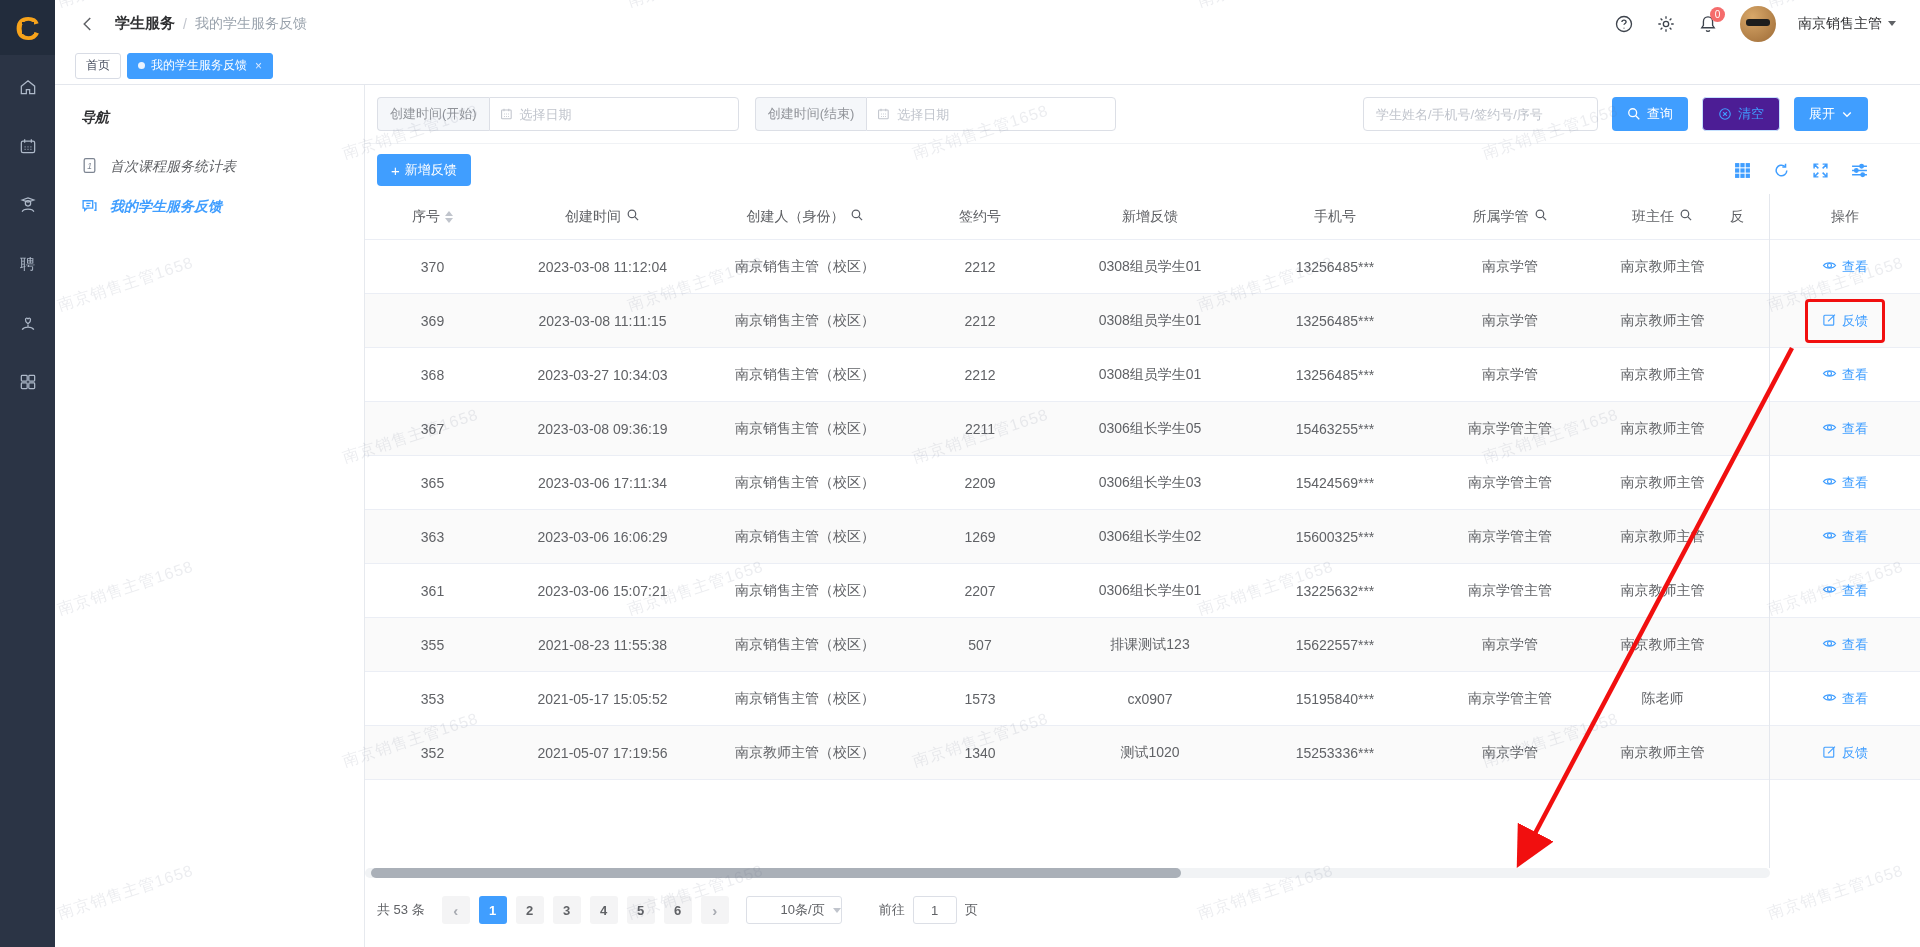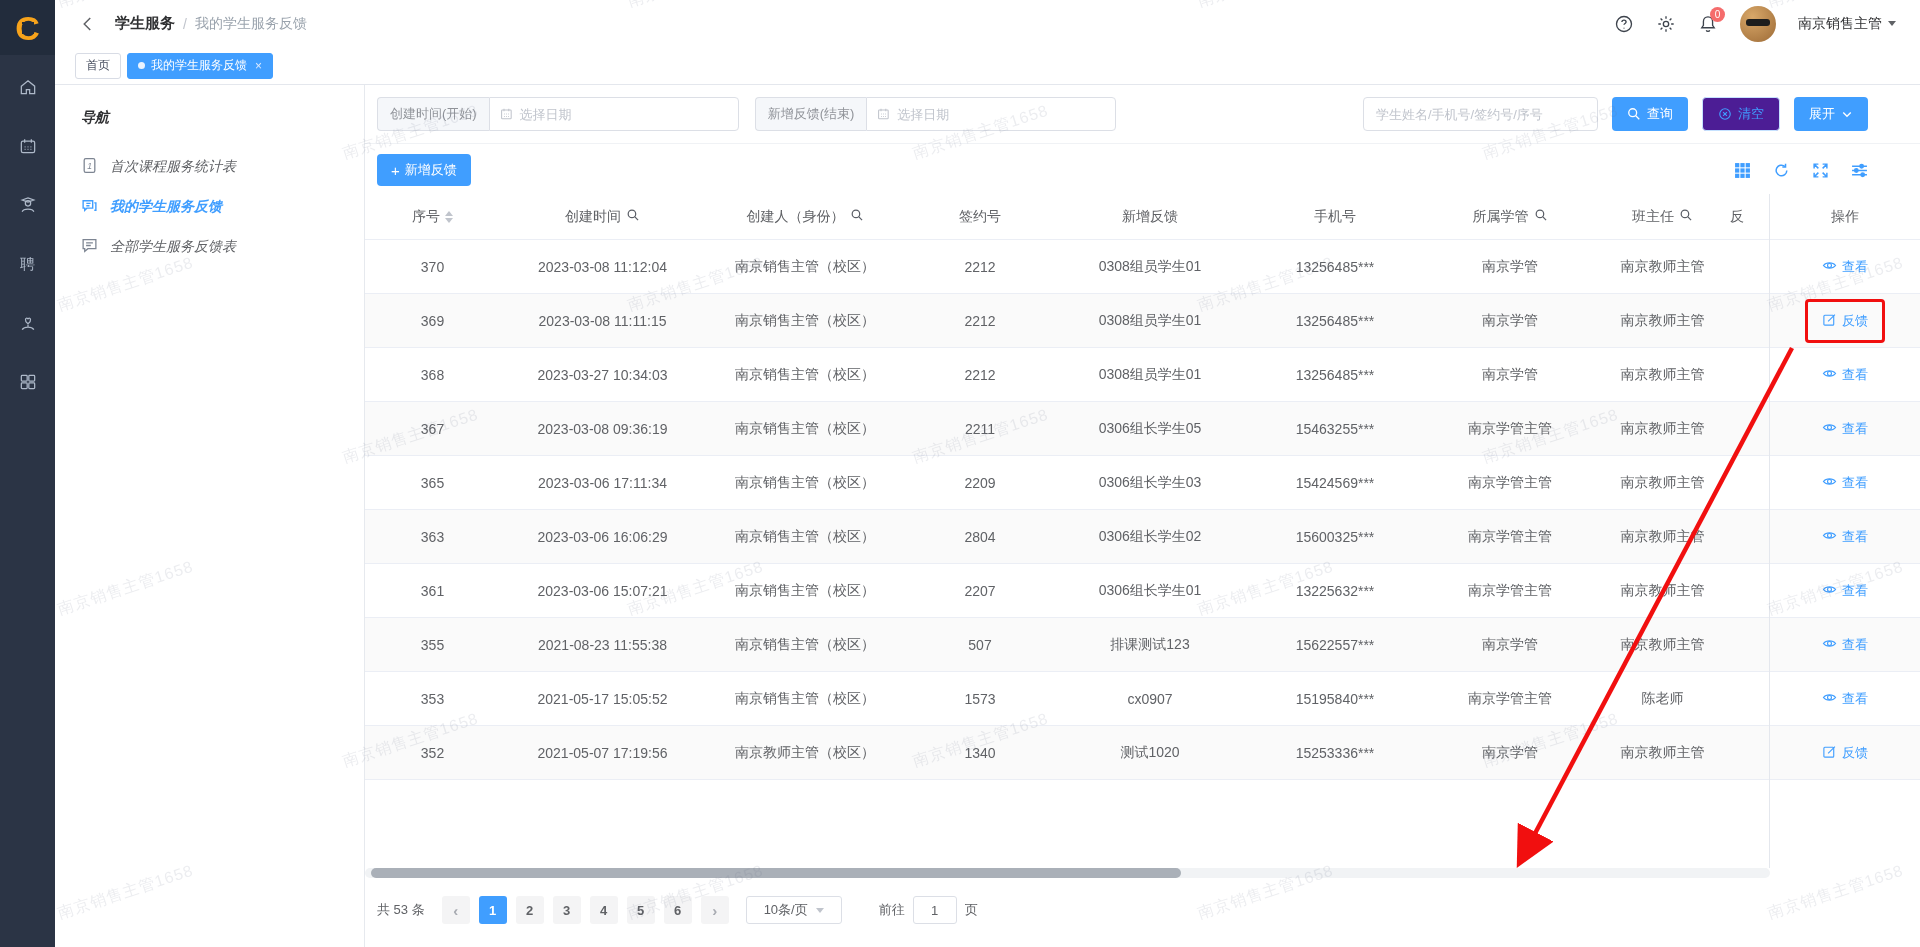--- a/index.html
+++ b/index.html
@@ -98,21 +98,21 @@
   .hscroll .thumb { position:absolute; left:6px; top:0; width:810px; height:10px; background:#aab0b8; border-radius:5px; cursor:grab; }
 
   
   .pager { display:flex; align-items:center; margin:18px 0 0 12px; font-size:13px; color:#606266; gap:9px; }
   .pg-total { margin-right:8px; }
   .pg-btn { min-width:28px; height:28px; background:#f4f4f5; border-radius:3px; display:flex; align-items:center;
     justify-content:center; font-size:13px; font-weight:bold; color:#606266; cursor:pointer; }
   .pg-btn.nav { color:#a8abb2; font-size:15px; }
   .pg-btn.active { background:#409eff; color:#fff; }
   .pg-size { width:96px; height:28px; border:1px solid #dcdfe6; border-radius:3px; display:flex; align-items:center;
-    justify-content:center; gap:8px; color:#606266; cursor:pointer; margin-left:8px; }
+    justify-content:flex-end; gap:8px; color:#606266; cursor:pointer; margin-left:8px; }
   .pg-size .caret-down { border-top-color:#c0c4cc; }
   .goto { display:flex; align-items:center; gap:8px; margin-left:28px; }
   .goto input { width:44px; height:28px; border:1px solid #dcdfe6; border-radius:3px; text-align:center; font-size:13px;
     color:#606266; outline:none; font-family:inherit; }
 
   
   .watermarks { position:absolute; inset:0; pointer-events:none; z-index:45; overflow:hidden; }
   .wm { position:absolute; font-size:16px; color:rgba(100,110,130,0.12); transform:rotate(-18deg); white-space:nowrap; letter-spacing:1px; }
   .anno-box { position:absolute; left:1805px; top:299px; width:80px; height:44px; border:3px solid #f10f0f; border-radius:4px;
     z-index:51; pointer-events:none; }
@@ -223,43 +223,37 @@
                 </svg></span>
               <span>首次课程服务统计表</span>
             </div>
             <div class="nav-item active">
               <span><svg width="17" height="17" viewBox="0 0 16 16" fill="none" stroke="#409eff" stroke-width="1.3">
                   <path d="M2 3.5 h9 v7 h-5.5 L3.5 12.5 v-2 H2 Z"></path>
                   <path d="M12.5 5.5 h1.5 v7 h-1.5 M5 6h4 M5 8.2h3"></path>
                 </svg></span>
               <span>我的学生服务反馈</span>
             </div>
-            <div class="nav-item">
-              <span><svg width="17" height="17" viewBox="0 0 16 16" fill="none" stroke="#7d8592" stroke-width="1.2">
-                  <path d="M2 2.5 h12 v8.5 h-7.5 L3.5 13.5 v-2.5 H2 Z M4.8 5.5h6.4 M4.8 8h4.4"></path>
-                </svg></span>
-              <span>全部学生服务反馈表</span>
-            </div>
           </div>
       </nav>
 
       <section class="panel">
         <div class="filter-row">
           <div class="date-group">
             <span class="date-label">创建时间(开始)</span>
             <span class="date-box">
               <svg width="14" height="14" viewBox="0 0 16 16" fill="none" stroke="#c0c4cc" stroke-width="1.3">
                   <rect x="2" y="3" width="12" height="11" rx="1"></rect>
                   <path d="M5 1.5v3 M11 1.5v3 M5 8h1 M7.5 8h1 M10 8h1 M5 11h1 M7.5 11h1 M10 11h1"></path>
                 </svg>
               <input placeholder="选择日期" style="">
             </span>
           </div>
           <div class="date-group">
-            <span class="date-label">新增反馈(结束)</span>
+            <span class="date-label">创建时间(结束)</span>
             <span class="date-box">
               <svg width="14" height="14" viewBox="0 0 16 16" fill="none" stroke="#c0c4cc" stroke-width="1.3">
                   <rect x="2" y="3" width="12" height="11" rx="1"></rect>
                   <path d="M5 1.5v3 M11 1.5v3 M5 8h1 M7.5 8h1 M10 8h1 M5 11h1 M7.5 11h1 M10 11h1"></path>
                 </svg>
               <input placeholder="选择日期" style="">
             </span>
           </div>
           <div class="spacer"></div>
           <input class="kw-input" placeholder="学生姓名/手机号/签约号/序号" style="">
@@ -470,21 +464,21 @@
                         <circle cx="8" cy="8" r="2.1"></circle>
                       </svg></span>
                     <span>查看</span>
                   </span>
                 </div>
               </div>
               <div class="tr row">
                 <div class="td c0">363</div>
                 <div class="td c1">2023-03-06 16:06:29</div>
                 <div class="td c2">南京销售主管（校区）</div>
-                <div class="td c3">2804</div>
+                <div class="td c3">1269</div>
                 <div class="td c4">0306组长学生02</div>
                 <div class="td c5">15600325***</div>
                 <div class="td c6">南京学管主管</div>
                 <div class="td c7">南京教师主管</div>
                 <div class="td c8"></div>
                 <div class="td cop">
                   <span class="op-link">
                     <span><svg width="15" height="15" viewBox="0 0 16 16" fill="none" stroke="#409eff" stroke-width="1.2">
                         <path d="M1.5 8 C4.5 4.2 11.5 4.2 14.5 8 C11.5 11.8 4.5 11.8 1.5 8 Z"></path>
                         <circle cx="8" cy="8" r="2.1"></circle>

